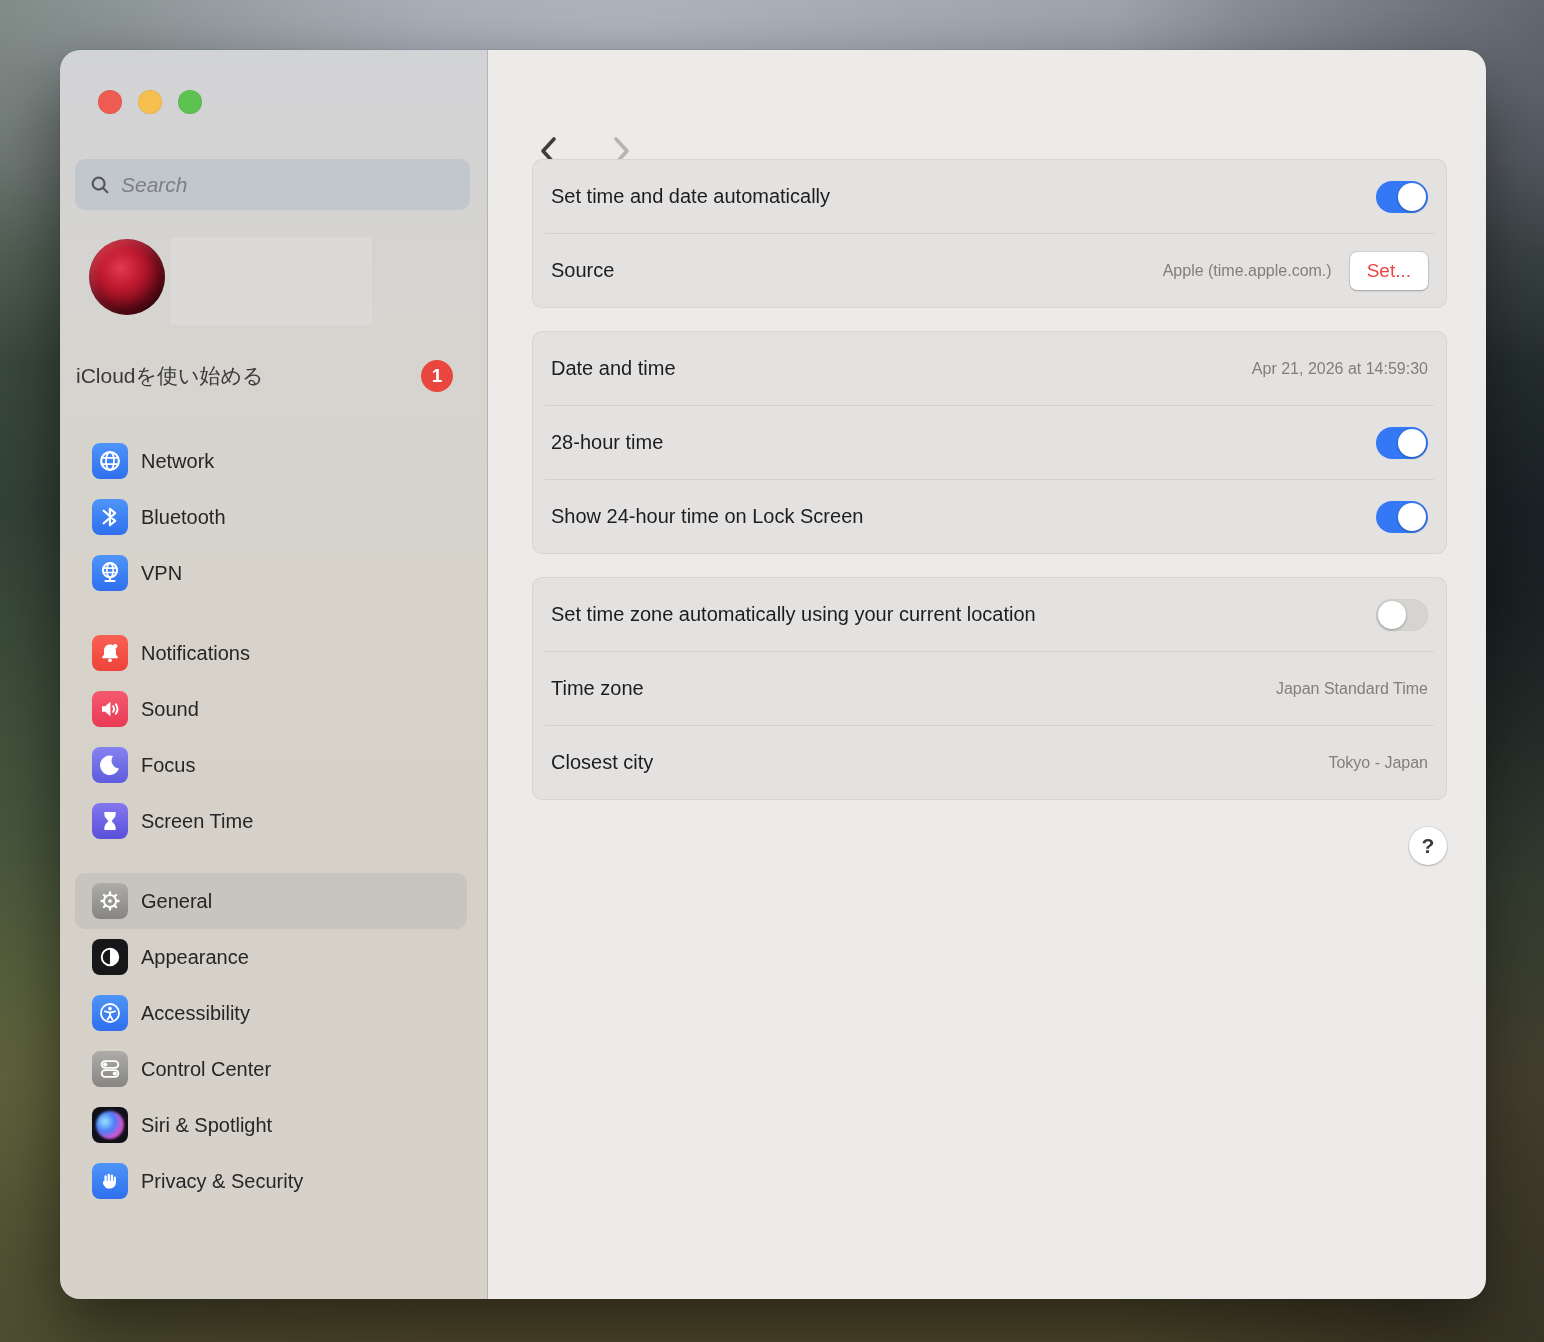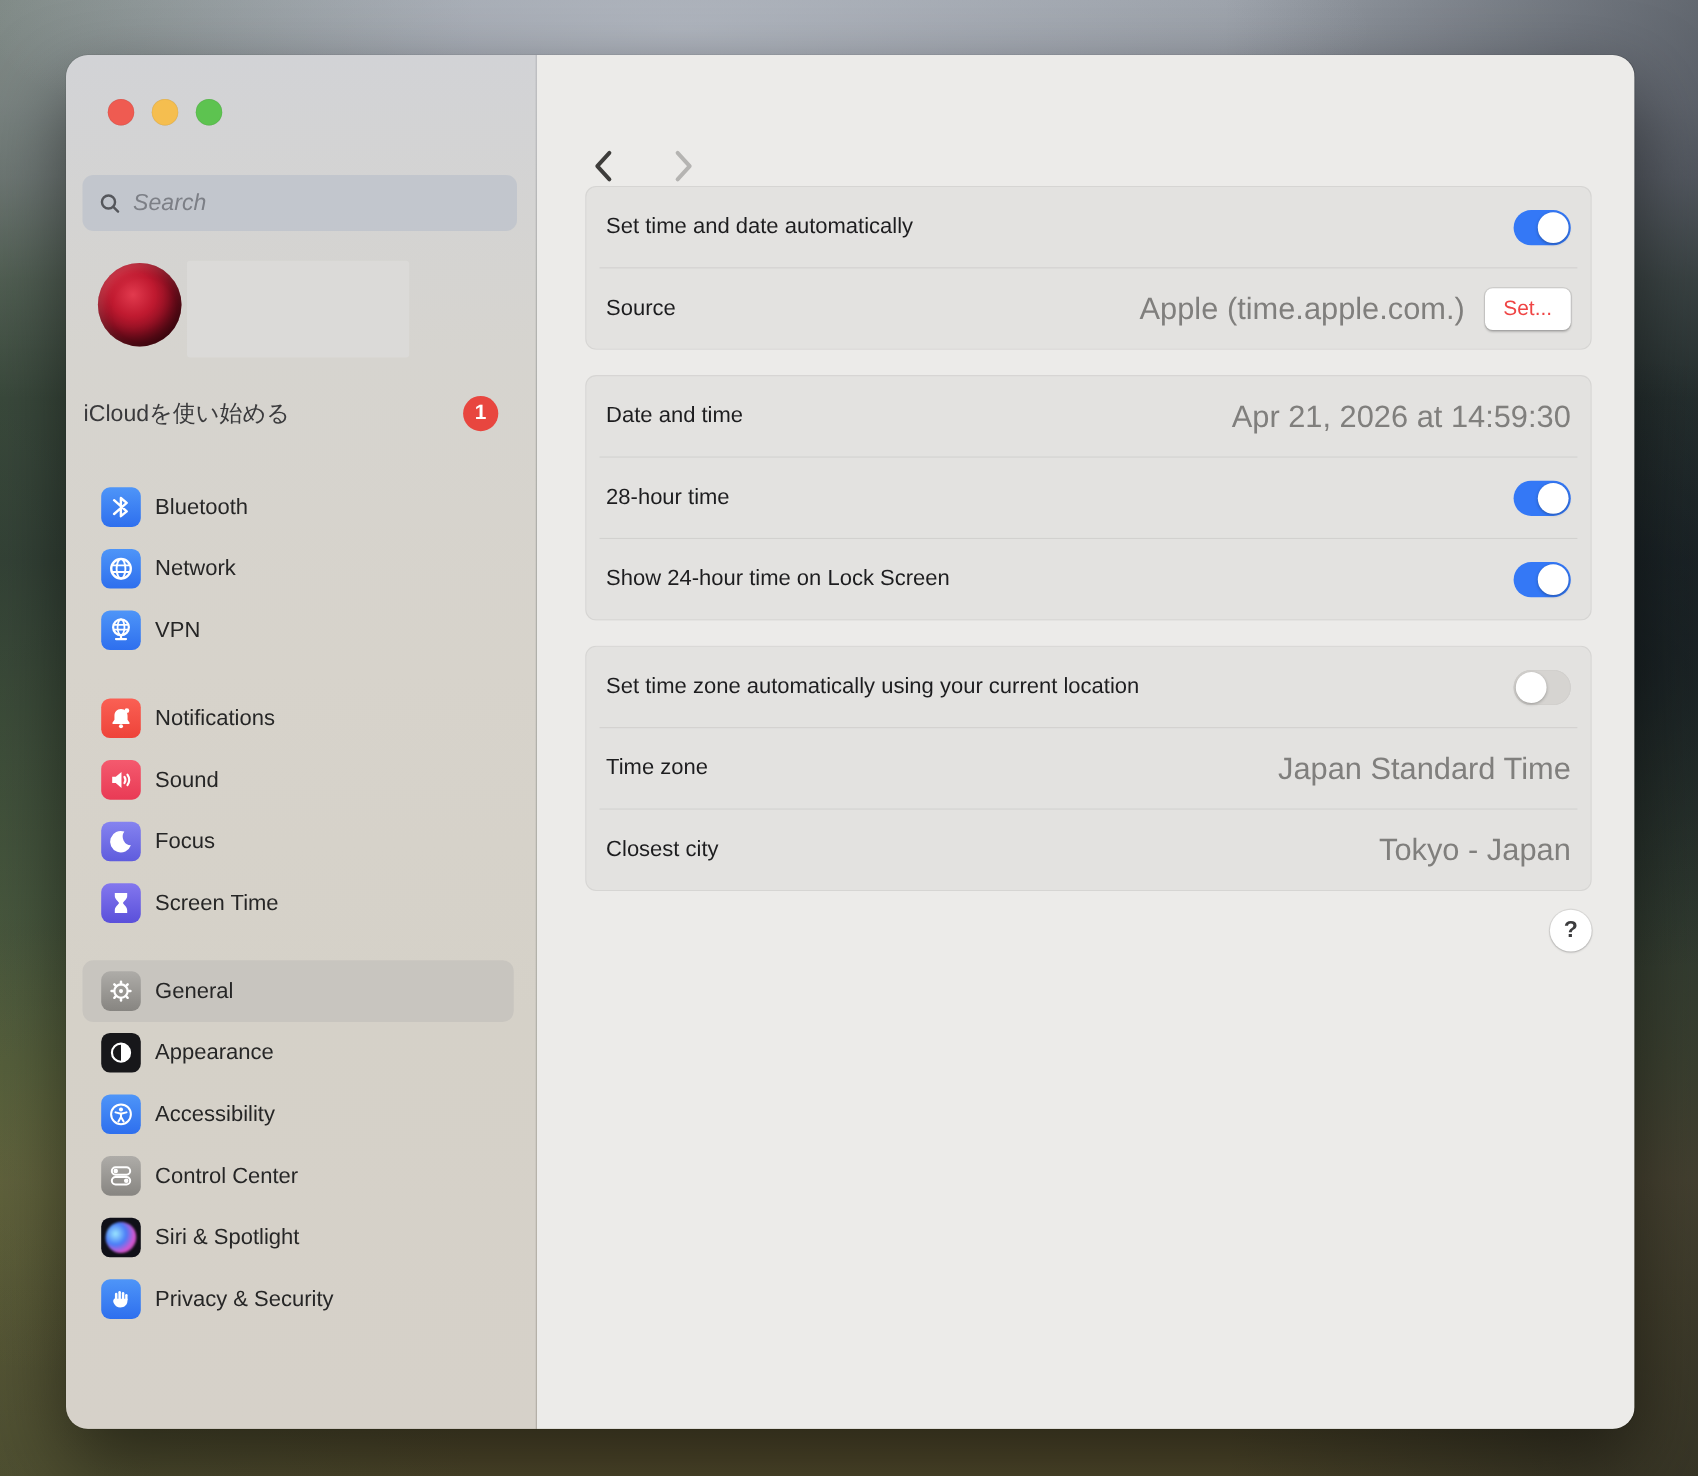--- a/index.html
+++ b/index.html
@@ -73,27 +73,27 @@
   .bg-siri::after { content:""; position:absolute; inset:4px; border-radius:50%;
     background: radial-gradient(circle at 32% 38%, #9be7ff 0%, #4a7df7 38%, #d855cf 68%, #1b1b3a 100%);
     filter:blur(1px); }
 
   
   .main { flex:1; background:#ecebe9; position:relative; }
   .nav-chevron { position:absolute; top:84px; width:26px; height:34px; }
   .chev-back { left:48px; } .chev-fwd { left:120px; }
   .page-title { position:absolute; left:179px; top:85px; font-size:27px; font-weight:700; color:#393836;margin-top:32px; }
 
-  .content { position:absolute; top:119px; left:44px; width:915px; }
+  .content { position:absolute; top:109px; left:44px; width:915px; }
   .group { background:#e3e2e0; border:1px solid rgba(0,0,0,.055); border-radius:10px;
     margin-bottom:23px; overflow:hidden; }
   .row { height:73px; display:flex; align-items:center; justify-content:space-between; padding:0 18px; }
   .row-label { font-size:20px; color:#1d1d1f; }
   .row-right { display:flex; align-items:center; gap:18px; }
-  .row-value { font-size:28px; color:#807f7d; }
+  .row-value { font-size:16px; color:#807f7d; }
   .divider { height:1px; background:#d2d1cf; margin:0 12px; }
 
   .toggle { width:52px; height:32px; border-radius:16px; position:relative; flex-shrink:0; }
   .toggle.on  { background:#3478f6; }
   .toggle.off { background:#d6d4d1; box-shadow: inset 0 0 1px rgba(0,0,0,.15); }
   .knob { position:absolute; top:2px; width:28px; height:28px; border-radius:50%; background:#fff;
     box-shadow: 0 1px 3px rgba(0,0,0,.3); }
   .toggle.on  .knob { right:2px; }
   .toggle.off .knob { left:2px; }
 
@@ -134,36 +134,36 @@
     <div class="icloud-row">
       <span class="icloud-label">iCloudを使い始める</span>
       <span class="icloud-badge">1</span>
     </div>
 
     <nav class="nav" id="sidebar-nav">
         <div class="nav-section">
           <div class="nav-item">
             <span class="nav-icon bg-blue">
               <svg width="26" height="26" viewBox="0 0 24 24" xmlns="http://www.w3.org/2000/svg">
-                <path d="M6.2 6.2 L16.8 15.6 L11.9 19.6 L11.9 4.4 L16.8 8.4 L6.2 17.8" stroke="#fff" stroke-width="2" fill="none" stroke-linecap="round" stroke-linejoin="round"></path>
-              </svg>
-            </span>
-            <span class="nav-label">Bluetooth</span>
-          </div>
-          <div class="nav-item">
-            <span class="nav-icon bg-blue">
-              <svg width="26" height="26" viewBox="0 0 24 24" xmlns="http://www.w3.org/2000/svg">
                 <g stroke="#fff" fill="none">
                   <circle cx="12" cy="12" r="8.2" stroke-width="2"></circle>
                   <ellipse cx="12" cy="12" rx="3.7" ry="8.2" stroke-width="1.6"></ellipse>
                   <path d="M4.3 9.2 H19.7 M4.3 14.8 H19.7" stroke-width="1.6"></path>
                 </g>
               </svg>
             </span>
             <span class="nav-label">Network</span>
+          </div>
+          <div class="nav-item">
+            <span class="nav-icon bg-blue">
+              <svg width="26" height="26" viewBox="0 0 24 24" xmlns="http://www.w3.org/2000/svg">
+                <path d="M6.2 6.2 L16.8 15.6 L11.9 19.6 L11.9 4.4 L16.8 8.4 L6.2 17.8" stroke="#fff" stroke-width="2" fill="none" stroke-linecap="round" stroke-linejoin="round"></path>
+              </svg>
+            </span>
+            <span class="nav-label">Bluetooth</span>
           </div>
           <div class="nav-item">
             <span class="nav-icon bg-blue">
               <svg width="26" height="26" viewBox="0 0 24 24" xmlns="http://www.w3.org/2000/svg">
                 <g stroke="#fff" fill="none">
                   <circle cx="12" cy="9.5" r="6.6" stroke-width="1.9"></circle>
                   <ellipse cx="12" cy="9.5" rx="2.9" ry="6.6" stroke-width="1.5"></ellipse>
                   <path d="M5.8 7.5 H18.2 M5.8 11.5 H18.2" stroke-width="1.5"></path>
                   <path d="M12 16.1 V19.4 M7.8 19.4 H16.2" stroke-width="1.9" stroke-linecap="round"></path>
                 </g>

